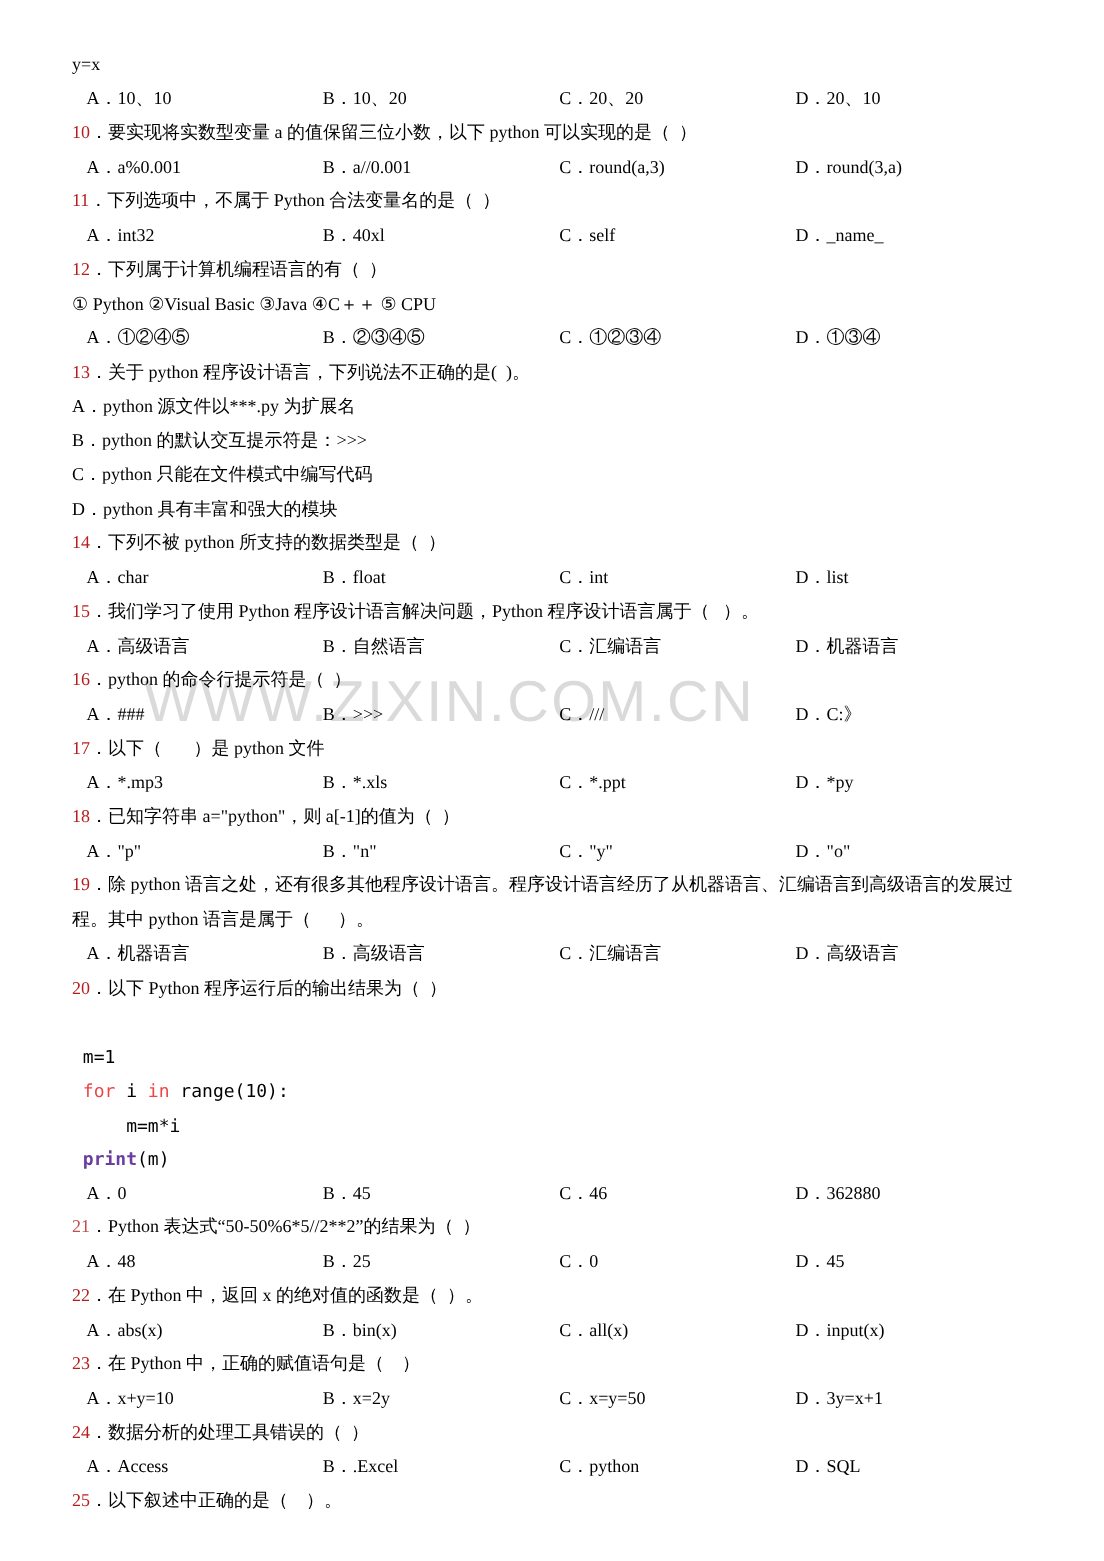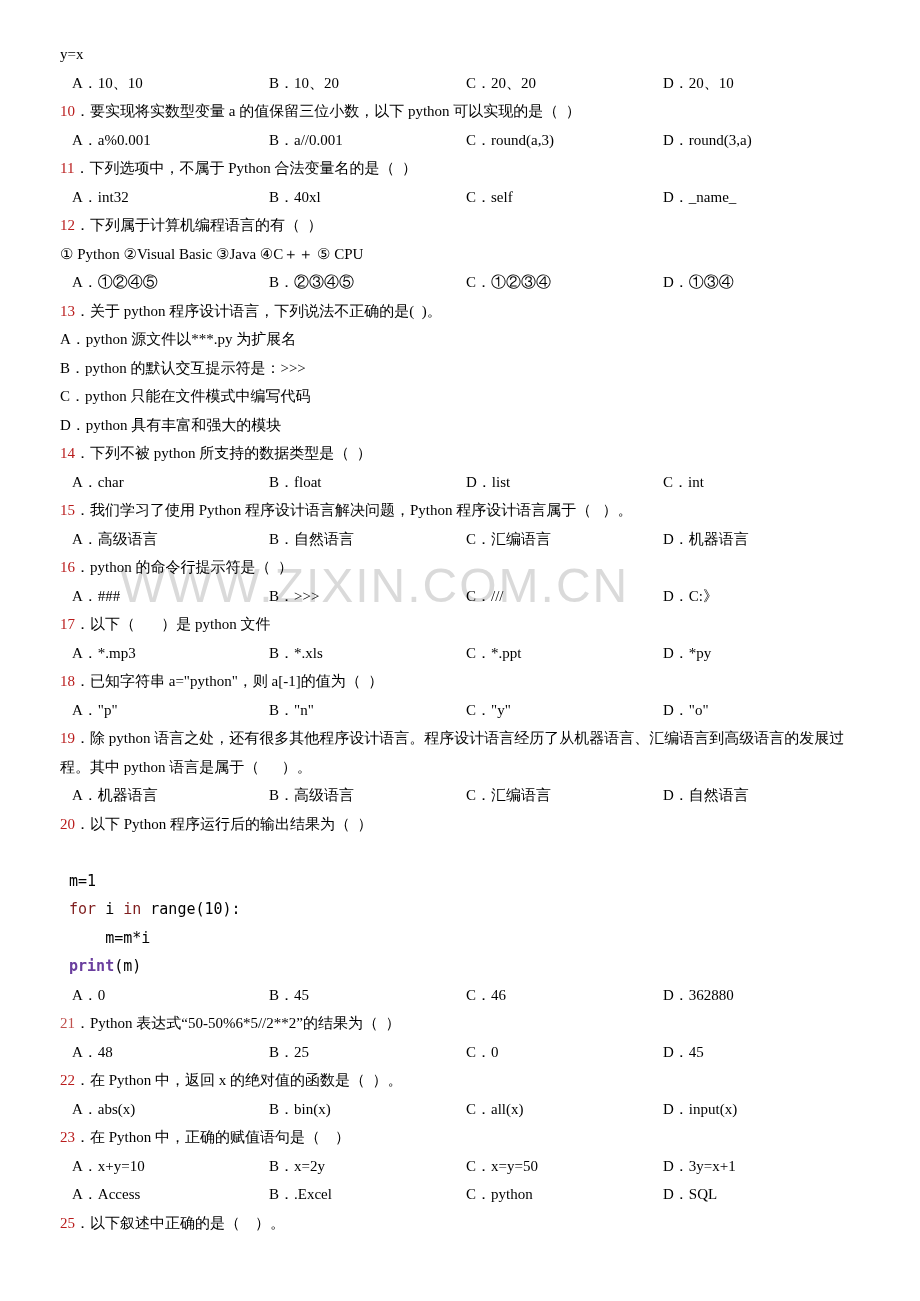--- a/index.html
+++ b/index.html
@@ -32,21 +32,21 @@
     letter-spacing: 2px;
     pointer-events: none;
     user-select: none;
     z-index: 0;
   }
   .content { position: relative; z-index: 1; }
   .code {
     font-family: "Consolas", monospace;
     white-space: pre;
   }
-  .kw { color: #7f1d1d; }
+  .kw { color: #ef4444; }
   .fn { color: #6a3e9e; font-weight: bold; }
   .options {
     display: flex;
     margin-left: 12px;
   }
   .opt { flex: 1; }
 </style>
 </head>
 <body>
 
@@ -91,22 +91,22 @@
 <div class="line"><span class="qnum">13</span><span>．关于 python 程序设计语言，下列说法不正确的是(  )。</span></div>
 <div class="line">A．python 源文件以***.py 为扩展名</div>
 <div class="line">B．python 的默认交互提示符是：&gt;&gt;&gt;</div>
 <div class="line">C．python 只能在文件模式中编写代码</div>
 <div class="line">D．python 具有丰富和强大的模块</div>
 
 <div class="line"><span class="qnum">14</span><span>．下列不被 python 所支持的数据类型是（  ）</span></div>
 <div class="options">
   <div class="opt">A．char</div>
   <div class="opt">B．float</div>
+  <div class="opt">C．int</div>
   <div class="opt">D．list</div>
-  <div class="opt">C．int</div>
 </div>
 
 <div class="line"><span class="qnum">15</span><span>．我们学习了使用 Python 程序设计语言解决问题，Python 程序设计语言属于（   ）。</span></div>
 <div class="options">
   <div class="opt">A．高级语言</div>
   <div class="opt">B．自然语言</div>
   <div class="opt">C．汇编语言</div>
   <div class="opt">D．机器语言</div>
 </div>
 
@@ -132,21 +132,21 @@
   <div class="opt">B．"n"</div>
   <div class="opt">C．"y"</div>
   <div class="opt">D．"o"</div>
 </div>
 
 <div class="line"><span class="qnum">19</span><span>．除 python 语言之处，还有很多其他程序设计语言。程序设计语言经历了从机器语言、汇编语言到高级语言的发展过程。其中 python 语言是属于（      ）。</span></div>
 <div class="options">
   <div class="opt">A．机器语言</div>
   <div class="opt">B．高级语言</div>
   <div class="opt">C．汇编语言</div>
-  <div class="opt">D．自然语言</div>
+  <div class="opt">D．高级语言</div>
 </div>
 
 <div class="line"><span class="qnum">20</span><span>．以下 Python 程序运行后的输出结果为（  ）</span></div>
 <div class="code">
 <span> m=1</span>
 <span class="kw"> for</span><span> i </span><span class="kw">in</span><span> range(10):</span>
 <span>     m=m*i</span>
 <span class="fn"> print</span><span>(m)</span>
 </div>
 <div class="options">
@@ -173,20 +173,21 @@
 </div>
 
 <div class="line"><span class="qnum">23</span><span>．在 Python 中，正确的赋值语句是（    ）</span></div>
 <div class="options">
   <div class="opt">A．x+y=10</div>
   <div class="opt">B．x=2y</div>
   <div class="opt">C．x=y=50</div>
   <div class="opt">D．3y=x+1</div>
 </div>
 
+<div class="line"><span class="qnum">24</span><span>．数据分析的处理工具错误的（  ）</span></div>
 <div class="options">
   <div class="opt">A．Access</div>
   <div class="opt">B．.Excel</div>
   <div class="opt">C．python</div>
   <div class="opt">D．SQL</div>
 </div>
 
 <div class="line"><span class="qnum">25</span><span>．以下叙述中正确的是（    ）。</span></div>
 
 </div>

